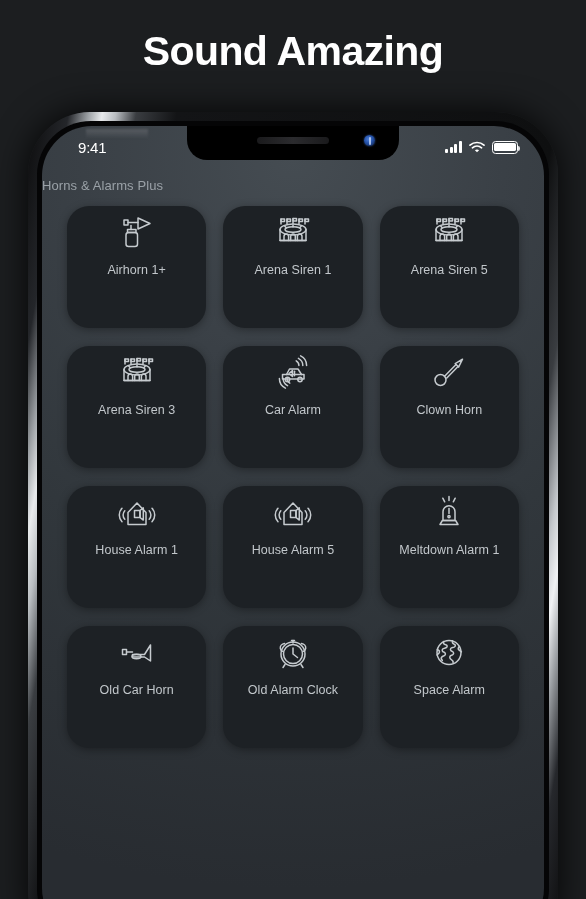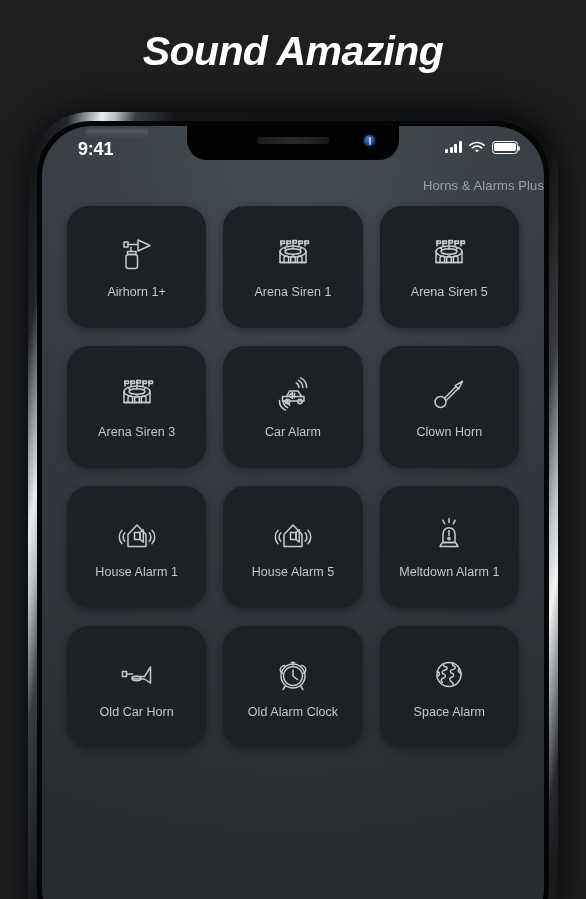--- a/index.html
+++ b/index.html
@@ -11,21 +11,20 @@
   }
   #root { position:relative; width:586px; height:899px; background:#1c1e20; }
 
   
   .headline {
     position:absolute; top:28px; left:0; width:586px;
     text-align:center;
     font-size:41px; font-weight:bold; letter-spacing:-0.6px;
     color:#ffffff;
     font-family:"Liberation Sans", sans-serif;
-    font-style:italic;
   }
 
   
   .phone {
     position:absolute; left:28px; top:112px;
     width:530px; height:840px;
     border-radius:62px;
     background:
       linear-gradient(100deg,#0b0b0c 0%,#24262a 6%,#9ea2a6 9%,#e8eaec 11%,#b9bdc1 13%,#3a3d41 16%,#131416 22%,
                       #0e0f10 78%,#3a3d41 84%,#c3c7cb 88%,#f0f2f4 90%,#9ea2a6 92%,#26282c 95%,#0b0b0c 100%);
@@ -85,21 +84,21 @@
     background:linear-gradient(180deg, rgba(150,150,155,.30), rgba(120,120,125,.03));
     filter:blur(1.1px);
     z-index:10;
   }
   .statusbar {
     position:absolute; left:0; top:0; width:100%; height:44px;
     z-index:13; color:#fff;
   }
   .sb-time {
     position:absolute; left:36px; top:13px;
-    font-size:18px; font-weight:bold; letter-spacing:-0.2px;
+    font-size:15px; font-weight:normal; letter-spacing:-0.2px;
     color:#ffffff;
   }
   .sb-right { position:absolute; right:26px; top:15px; display:flex; align-items:center; gap:7px; }
   .bars { display:flex; align-items:flex-end; gap:1.6px; height:12px; }
   .bars i { display:block; width:3px; background:#fff; border-radius:1px; }
   .bars i:nth-child(1){height:4px;} .bars i:nth-child(2){height:6.5px;}
   .bars i:nth-child(3){height:9px;} .bars i:nth-child(4){height:12px;}
   .wifi { width:16px; height:12px; }
   .battery {
     width:26px; height:12.5px; border:1.6px solid #fff; border-radius:3.6px;
@@ -107,33 +106,33 @@
   }
   .battery::after {
     content:""; position:absolute; right:-3.4px; top:3.6px;
     width:2px; height:5px; border-radius:0 2px 2px 0; background:rgba(255,255,255,.85);
   }
   .battery > span { display:block; width:100%; height:100%; background:#fff; border-radius:1.6px; }
 
   
   .app-title {
     position:absolute; left:0; top:52px; width:100%;
-    text-align:right; font-size:13px; color:#9aa1a7; letter-spacing:.1px;
+    text-align:left; font-size:13px; color:#9aa1a7; letter-spacing:.1px;
   }
   .grid {
     position:absolute; left:0; top:80px; width:100%;
     display:grid; grid-template-columns:repeat(3,1fr);
     column-gap:17px; row-gap:18px;
     padding:0 25px;
   }
   .tile {
     height:122px; border-radius:22px;
     background:#1d2125;
     display:flex; flex-direction:column; align-items:center; justify-content:flex-start;
-    padding-top:25px;
+    padding-top:3px;
     box-shadow:0 2px 9px rgba(0,0,0,.35);
   }
   .tile-icon { width:46px; height:46px; display:block; }
   .tile-icon svg { width:46px; height:46px; display:block; }
   .tile-label {
     margin-top:8px; font-size:12.5px; color:#c2c7cb;
     text-align:center; line-height:15px; max-width:104px;
     letter-spacing:.05px;
   }
   svg .s { fill:none; stroke:#c6cbcf; stroke-width:1.5; stroke-linecap:round; stroke-linejoin:round; }

